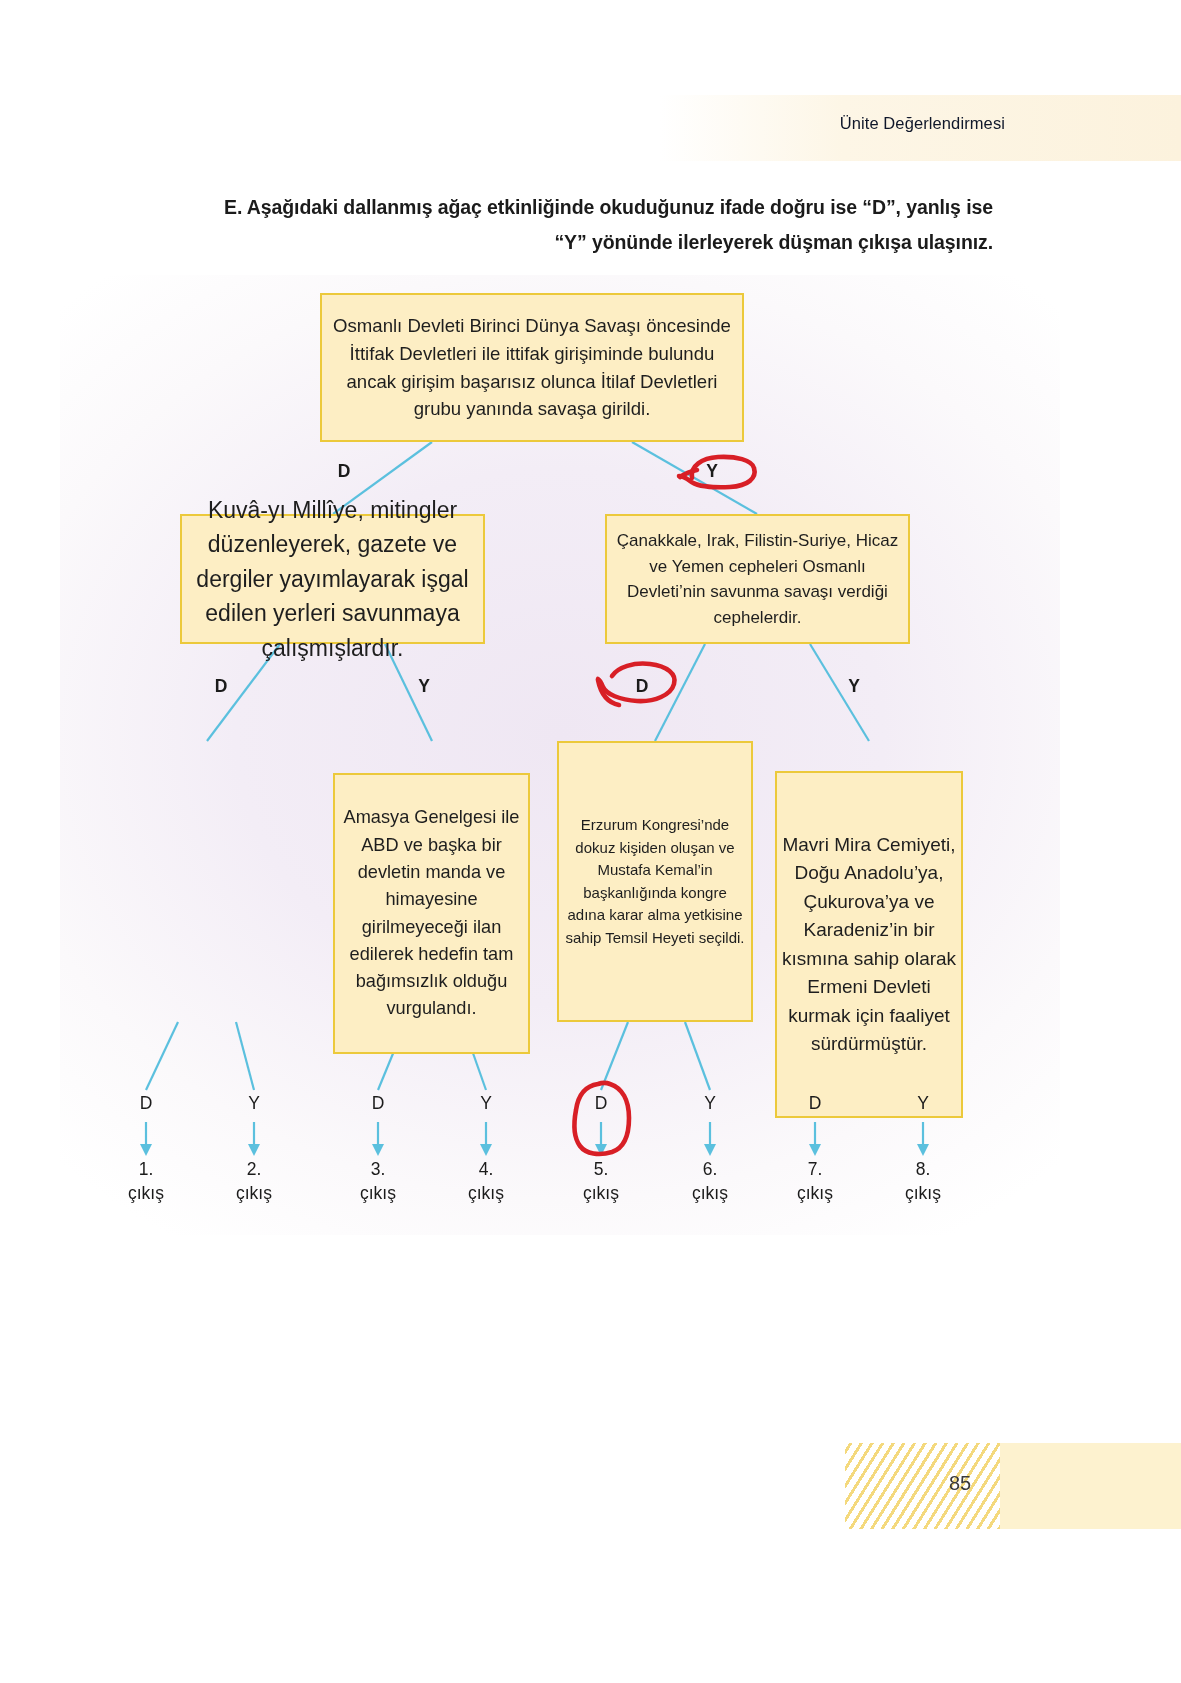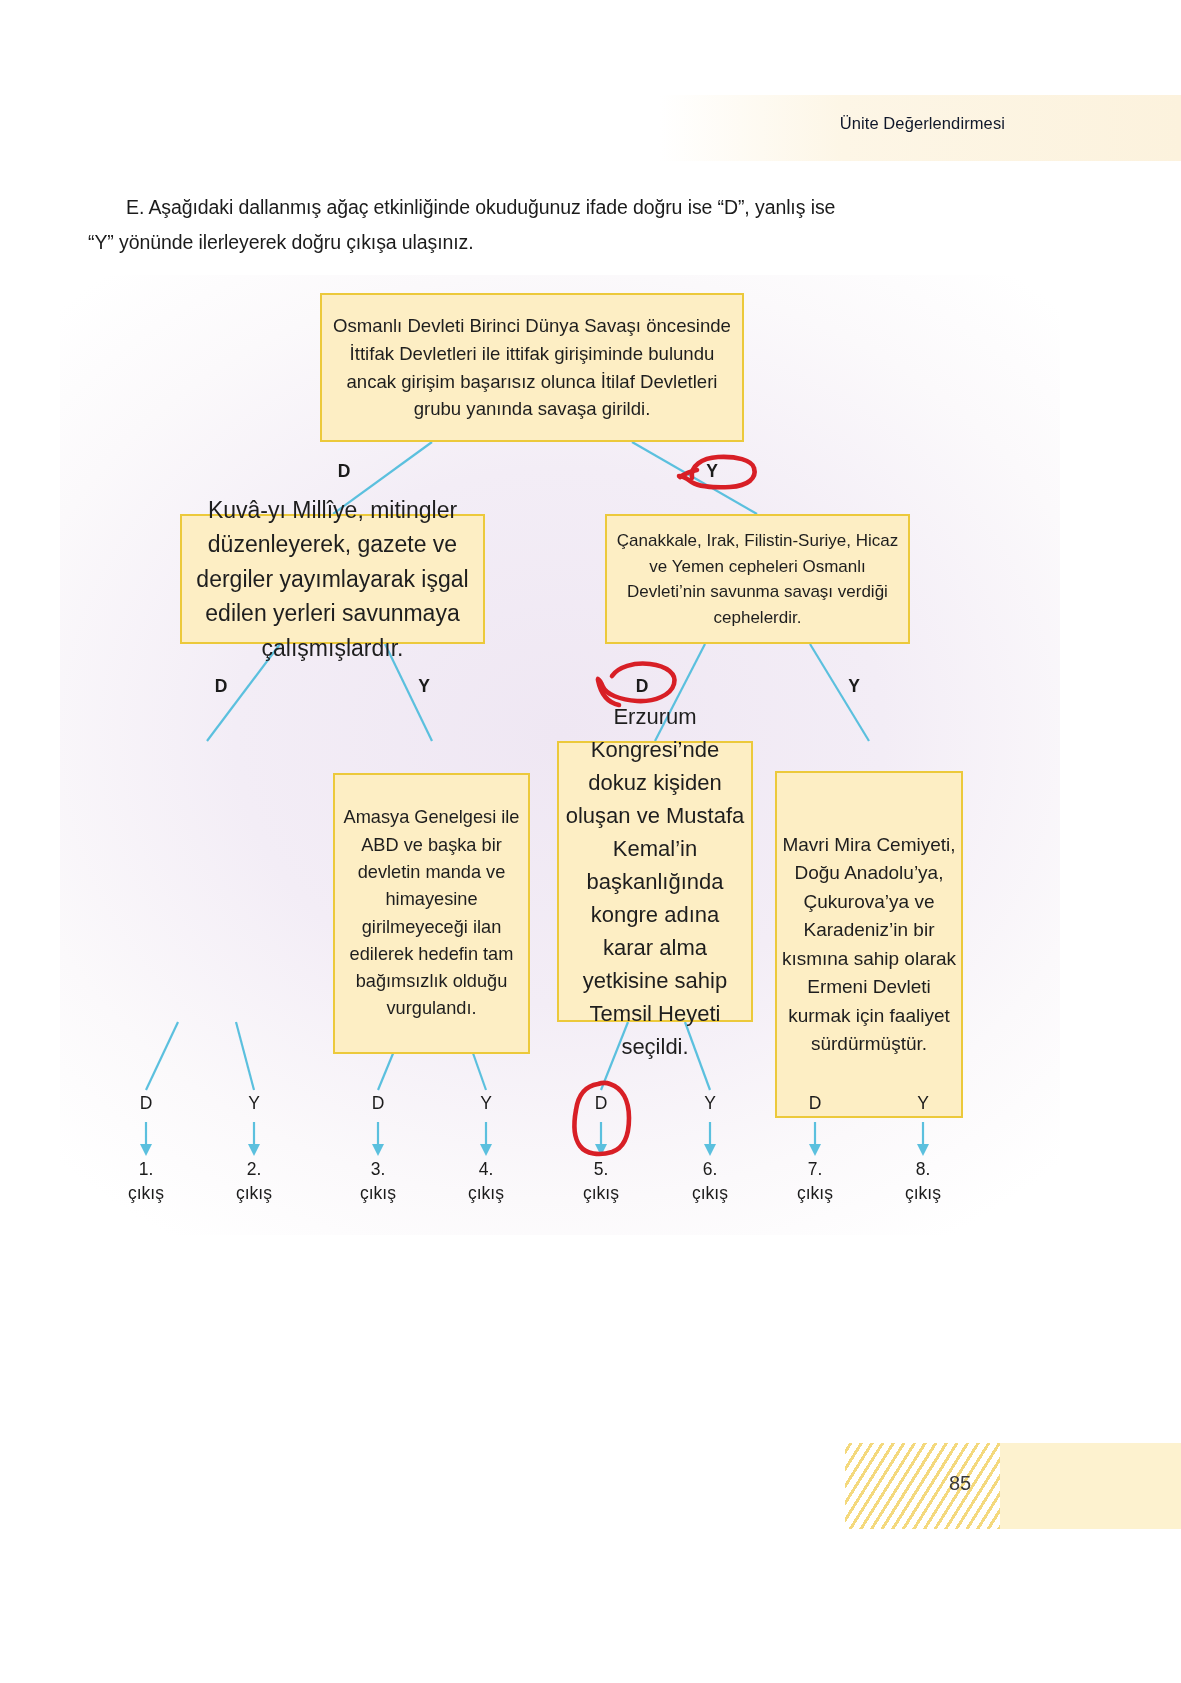--- a/index.html
+++ b/index.html
@@ -34,24 +34,25 @@
     white-space: nowrap;
   }
 
   
   .instruction {
     position: absolute;
     left: 88px;
     top: 190px;
     width: 905px;
     font-size: 19.5px;
-    font-weight: normal;
+    font-weight: bold;
     color: #1b1b1b;
     line-height: 1.78;
     letter-spacing: -0.1px;
+    text-align: right;
   }
   .instruction .indent { display: inline-block; width: 38px; }
 
   
   .diagram {
     position: absolute;
     left: 0;
     top: 0;
     width: 1181px;
     height: 1683px;
@@ -87,21 +88,21 @@
     padding: 6px 4px;
   }
   .node span { display: block; width: 100%; text-align: center; }
 
   #node-root  { left: 320px; top: 293px; width: 424px; height: 149px; font-size: 18.6px; }
   #node-l2a   { left: 180px; top: 514px; width: 305px; height: 130px; font-size: 23px; }
   #node-l2b   { left: 605px; top: 514px; width: 305px; height: 130px; font-size: 17px; }
 
   #node-leaf1 { left: 107px; top: 741px; width: 200px; height: 281px; font-size: 18.2px; }
   #node-leaf2 { left: 333px; top: 741px; width: 197px; height: 281px; font-size: 18.2px; margin-top: 32px; }
-  #node-leaf3 { left: 557px; top: 741px; width: 196px; height: 281px; font-size: 22px; }
+  #node-leaf3 { left: 557px; top: 741px; width: 196px; height: 281px; font-size: 15px; }
   #node-leaf4 { left: 775px; top: 771px; width: 188px; height: 347px; font-size: 19px; }
 
   .branch-label {
     position: absolute;
     font-size: 17.5px;
     font-weight: bold;
     color: #1b1b1b;
     text-align: center;
     width: 28px;
   }
@@ -158,21 +159,21 @@
 </style>
 </head>
 <body>
 
 <div class="header-band"></div>
 <div class="header-title">Ünite Değerlendirmesi</div>
 
 <div class="instruction">
   <span class="indent"></span><span>E. Aşağıdaki dallanmış ağaç etkinliğinde okuduğunuz ifade doğru ise “D”, yanlış ise</span>
   <br>
-  <span>“Y” yönünde ilerleyerek doğru çıkışa ulaşınız.</span>
+  <span>“Y” yönünde ilerleyerek düşman çıkışa ulaşınız.</span>
 </div>
 
 <div class="diagram">
 
   <div class="diagram-bg"></div>
 
   <svg class="lines" viewBox="0 0 1181 1683">
 
     <line x1="432" y1="442" x2="333" y2="514" stroke="#5bc0de" stroke-width="2.2"></line>
     <line x1="632" y1="442" x2="757" y2="514" stroke="#5bc0de" stroke-width="2.2"></line>

